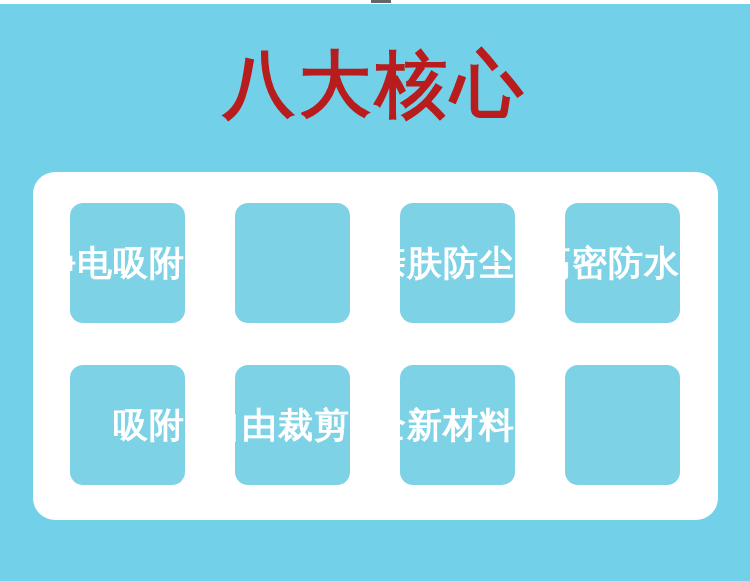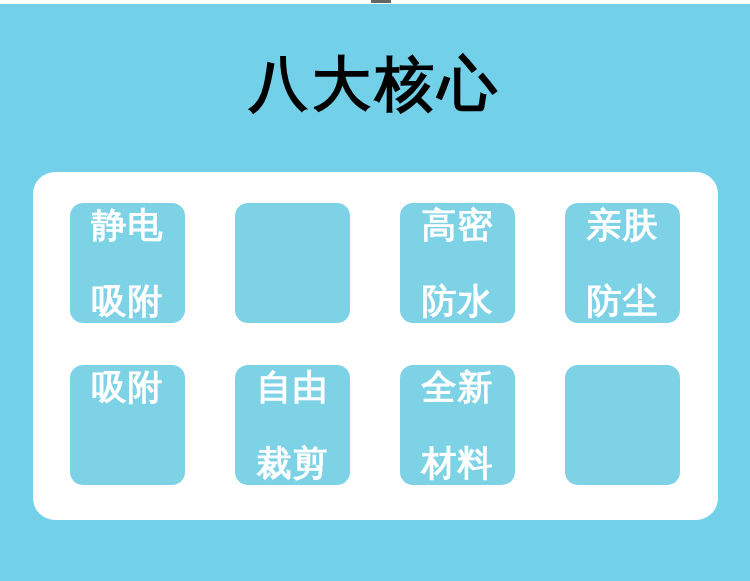--- a/index.html
+++ b/index.html
@@ -44,22 +44,22 @@
     opacity: 0.85;
     z-index: 5;
   }
 
   .headline {
     position: absolute;
     left: 0;
     top: 44px;
     width: 750px;
     text-align: center;
-    color: #000000;
-    font-size: 59px;
+    color: #b91c1c;
+    font-size: 72px;
     line-height: 80px;
     font-weight: bold;
     letter-spacing: 4px;
     font-family: "DejaVu Sans", "Liberation Sans", sans-serif;
     white-space: nowrap;
   }
 
   .panel {
     position: absolute;
     left: 33px;
@@ -86,23 +86,22 @@
     flex-direction: row;
     gap: 50px;
   }
 
   .feature-card {
     width: 115px;
     height: 120px;
     background: #7ed2e6;
     border-radius: 13px;
     display: flex;
-    flex-direction: column;
     align-items: center;
-    justify-content: space-between;
+    justify-content: flex-end;
     box-sizing: border-box;
   }
 
   .feature-line {
     color: #ffffff;
     font-size: 35px;
     line-height: 44px;
     font-weight: bold;
     letter-spacing: 1px;
     white-space: nowrap;
@@ -123,26 +122,26 @@
     <div class="grid">
 
       <div class="grid-row">
         <div class="feature-card">
           <span class="feature-line">静电</span>
           <span class="feature-line">吸附</span>
         </div>
         <div class="feature-card">
         </div>
         <div class="feature-card">
+          <span class="feature-line">亲肤</span>
+          <span class="feature-line">防尘</span>
+        </div>
+        <div class="feature-card">
           <span class="feature-line">高密</span>
           <span class="feature-line">防水</span>
-        </div>
-        <div class="feature-card">
-          <span class="feature-line">亲肤</span>
-          <span class="feature-line">防尘</span>
         </div>
       </div>
 
       <div class="grid-row">
         <div class="feature-card">
           <span class="feature-line">吸附</span>
         </div>
         <div class="feature-card">
           <span class="feature-line">自由</span>
           <span class="feature-line">裁剪</span>

